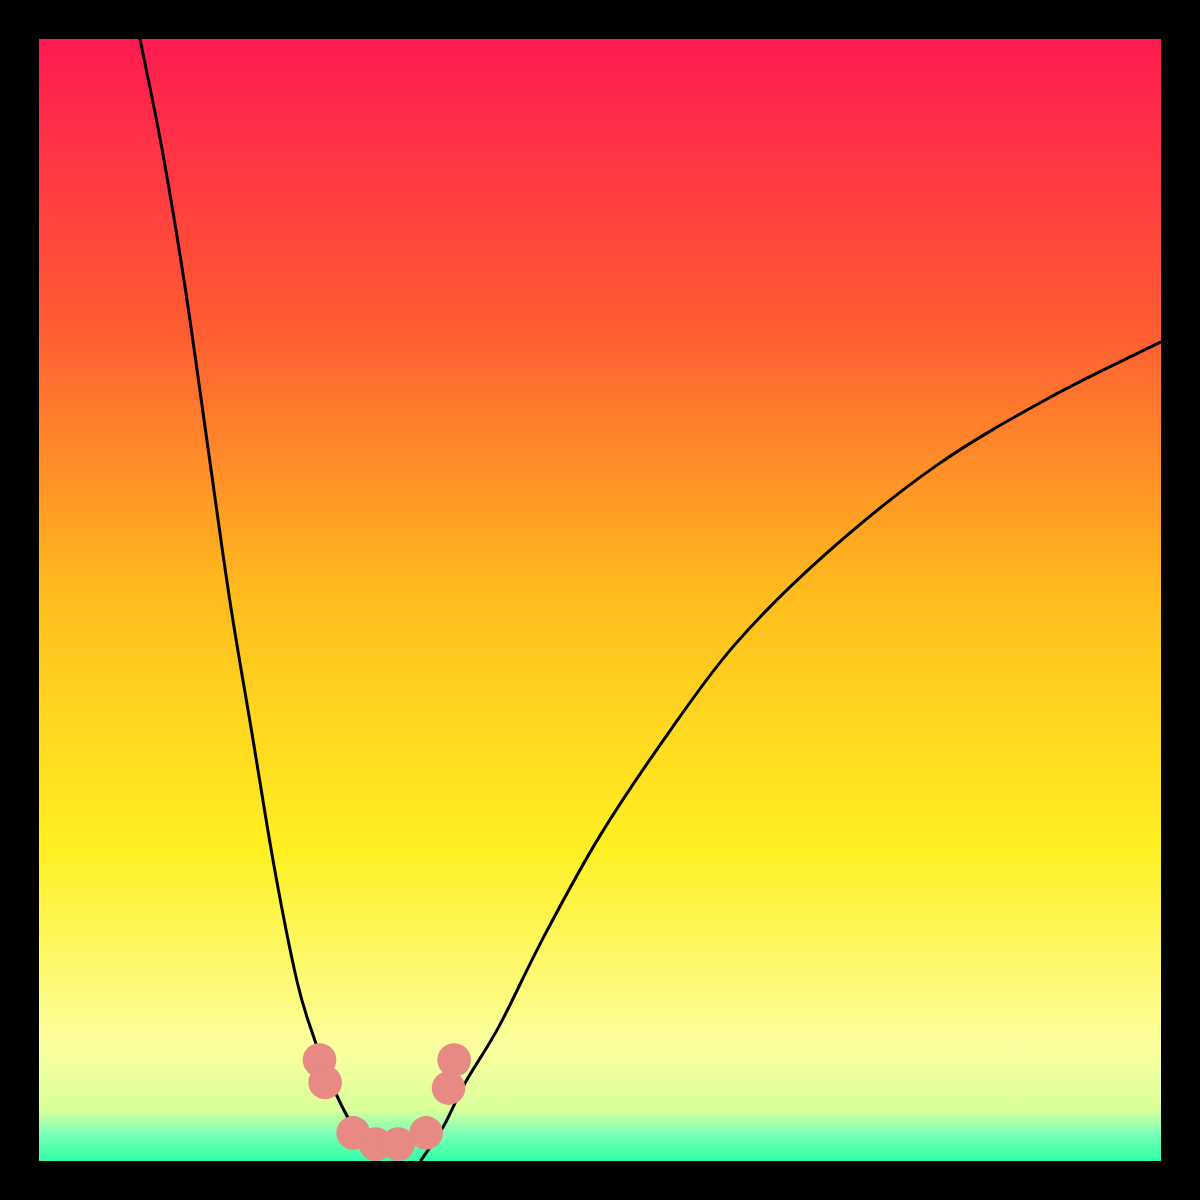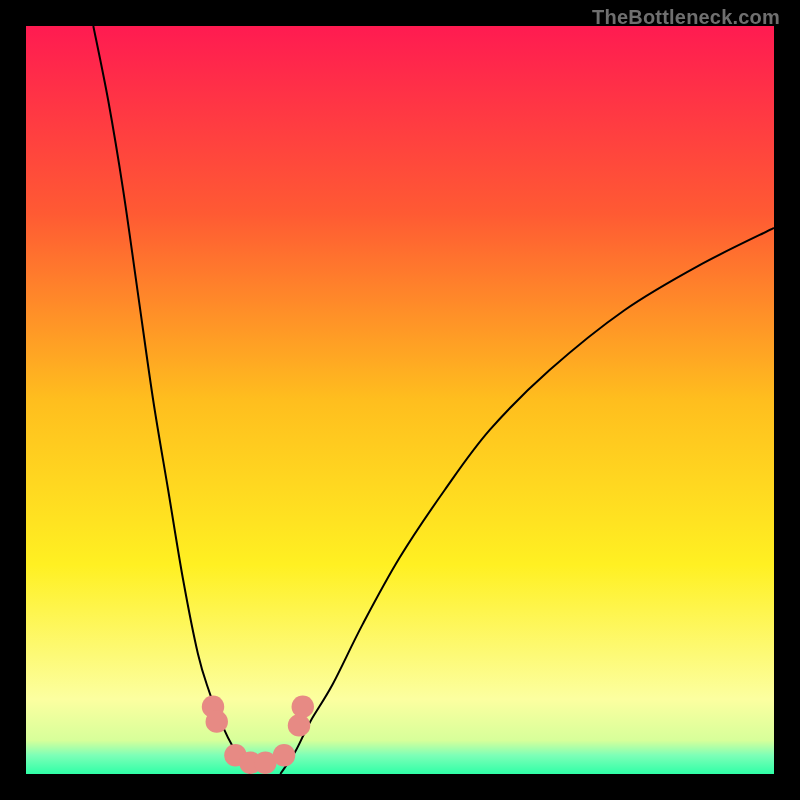--- a/index.html
+++ b/index.html
@@ -77,14 +77,13 @@
           <circle cx="25.5" cy="93" r="1.5" class="marker" style="fill: rgb(231, 138, 132);"></circle>
           <circle cx="28.000000000000004" cy="97.5" r="1.5" class="marker" style="fill: rgb(231, 138, 132);"></circle>
           <circle cx="30" cy="98.5" r="1.5" class="marker" style="fill: rgb(231, 138, 132);"></circle>
           <circle cx="32" cy="98.5" r="1.5" class="marker" style="fill: rgb(231, 138, 132);"></circle>
           <circle cx="34.5" cy="97.5" r="1.5" class="marker" style="fill: rgb(231, 138, 132);"></circle>
           <circle cx="36.5" cy="93.5" r="1.5" class="marker" style="fill: rgb(231, 138, 132);"></circle>
           <circle cx="37" cy="91" r="1.5" class="marker" style="fill: rgb(231, 138, 132);"></circle>
         </g>
     </svg>
   </div>
-  <div class="watermark">TheBottleneck.com</div>
 </div>
 
 </body></html>

